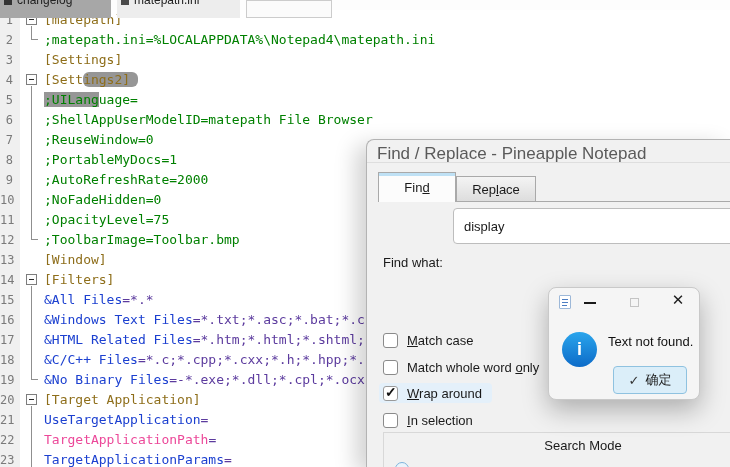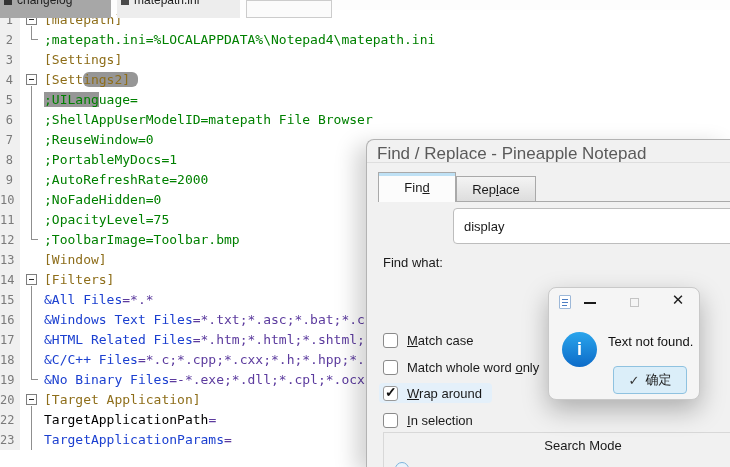--- a/index.html
+++ b/index.html
@@ -127,21 +127,22 @@
       <div class="line"><span class="ln">11</span><span class="fold"><span class="fline"></span></span><span class="code"><span style="color: rgb(0, 128, 0);">;OpacityLevel=75</span></span></div>
       <div class="line"><span class="ln">12</span><span class="fold"><span class="fcorner"></span></span><span class="code"><span style="color: rgb(0, 128, 0);">;ToolbarImage=Toolbar.bmp</span></span></div>
       <div class="line"><span class="ln">13</span><span class="fold"></span><span class="code"><span style="color: rgb(142, 110, 26);">[Window]</span></span></div>
       <div class="line"><span class="ln">14</span><span class="fold"><span class="fbox"><span class="fminus"></span></span><span class="ftail"></span></span><span class="code"><span style="color: rgb(142, 110, 26);">[Filters]</span></span></div>
       <div class="line"><span class="ln">15</span><span class="fold"><span class="fline"></span></span><span class="code"><span style="color: rgb(28, 64, 208);">&amp;All Files</span><span style="color: rgb(92, 59, 158);">=*.*</span></span></div>
       <div class="line"><span class="ln">16</span><span class="fold"><span class="fline"></span></span><span class="code"><span style="color: rgb(28, 64, 208);">&amp;Windows Text Files</span><span style="color: rgb(92, 59, 158);">=*.txt;*.asc;*.bat;*.c</span></span></div>
       <div class="line"><span class="ln">17</span><span class="fold"><span class="fline"></span></span><span class="code"><span style="color: rgb(28, 64, 208);">&amp;HTML Related Files</span><span style="color: rgb(92, 59, 158);">=*.htm;*.html;*.shtml;*.x</span></span></div>
       <div class="line"><span class="ln">18</span><span class="fold"><span class="fline"></span></span><span class="code"><span style="color: rgb(28, 64, 208);">&amp;C/C++ Files</span><span style="color: rgb(92, 59, 158);">=*.c;*.cpp;*.cxx;*.h;*.hpp;*.hx</span></span></div>
       <div class="line"><span class="ln">19</span><span class="fold"><span class="fcorner"></span></span><span class="code"><span style="color: rgb(28, 64, 208);">&amp;No Binary Files</span><span style="color: rgb(92, 59, 158);">=-*.exe;*.dll;*.cpl;*.ocx</span></span></div>
       <div class="line"><span class="ln">20</span><span class="fold"><span class="fbox"><span class="fminus"></span></span><span class="ftail"></span></span><span class="code"><span style="color: rgb(142, 110, 26);">[Target Application]</span></span></div>
-      <div class="line"><span class="ln">22</span><span class="fold"><span class="fline"></span></span><span class="code"><span style="color: #000000; text-align: right;">TargetApplicationPath</span><span style="color: rgb(92, 59, 158);">=</span></span></div>
+      <div class="line"><span class="ln">21</span><span class="fold"><span class="fline"></span></span><span class="code"><span style="color: rgb(28, 64, 208);">UseTargetApplication</span><span style="color: rgb(92, 59, 158);">=</span></span></div>
+      <div class="line"><span class="ln">22</span><span class="fold"><span class="fline"></span></span><span class="code"><span style="color: #ec4899; text-align: right;">TargetApplicationPath</span><span style="color: rgb(92, 59, 158);">=</span></span></div>
       <div class="line"><span class="ln">23</span><span class="fold"><span class="fline"></span></span><span class="code"><span style="color: rgb(28, 64, 208);">TargetApplicationParams</span><span style="color: rgb(92, 59, 158);">=</span></span></div>
     </div>
 
   <div id="find-dialog">
     <div id="fd-title">Find / Replace - Pineapple Notepad</div>
     <div id="fd-sep"></div>
     <div id="fd-tabline"></div>
     <div id="fd-tabs">
         <div class="fd-tab fd-tab-active">
           <span class="tab-accent"></span>

